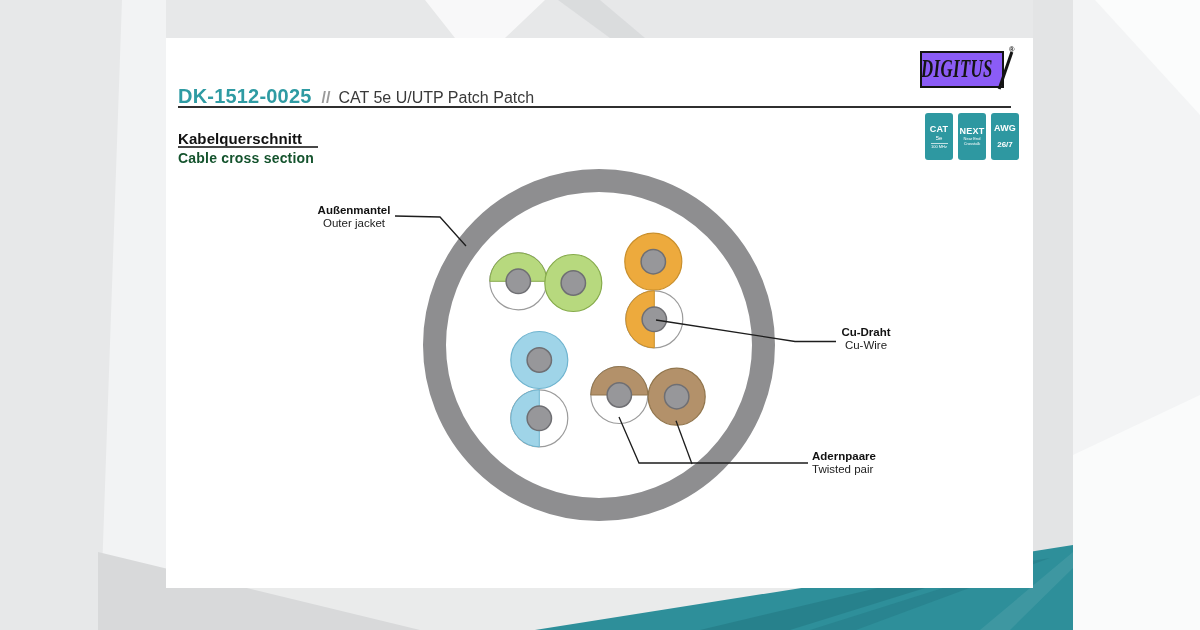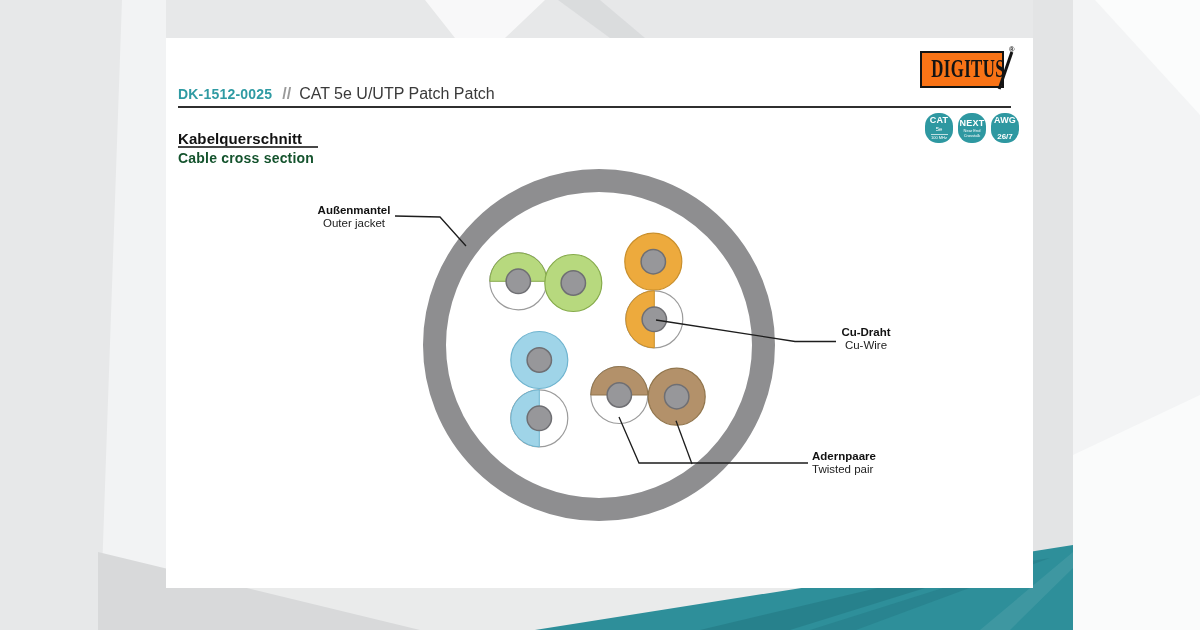--- a/index.html
+++ b/index.html
@@ -1,33 +1,33 @@
 <!DOCTYPE html>
 <html><head>
 <meta charset="utf-8">
 <style>
   * { margin:0; padding:0; box-sizing:border-box; }
   html,body { width:1200px; height:630px; }
   body { position:relative; font-family:"Liberation Sans", sans-serif; overflow:hidden; background:#e7e8e9; }
   .bg { position:absolute; left:0; top:0; }
   .card { position:absolute; left:166px; top:38px; width:867px; height:550px; background:#ffffff; }
   .title-row { position:absolute; left:12px; top:47px; white-space:nowrap; }
-  .code { font-size:14px; font-weight:bold; color:#2f9ba3; letter-spacing:0.2px; }
+  .code { font-size:20px; font-weight:bold; color:#2f9ba3; letter-spacing:0.2px; }
   .sep { font-size:16px; color:#9a9a9a; margin:0 8px 0 10px; font-weight:bold; }
   .pname { font-size:16px; color:#3a3a3a; }
   .title-rule { position:absolute; left:12px; top:68px; width:833px; height:1.5px; background:#2f2f2f; }
   .h-de { position:absolute; left:12px; top:92px; font-size:15px; font-weight:bold; color:#121212; letter-spacing:0.1px; }
   .h-underline { position:absolute; left:12px; top:108px; width:140px; height:1.5px; background:#474747; }
   .h-en { position:absolute; left:12px; top:112px; font-size:14px; font-weight:bold; color:#14532d; letter-spacing:0.2px; }
-  .logo-box { position:absolute; left:754px; top:13px; width:84px; height:37px; border:2px solid #141414; display:flex; align-items:center; justify-content:flex-start; background:#f97316; overflow:visible; }
+  .logo-box { position:absolute; left:754px; top:13px; width:84px; height:37px; border:2px solid #141414; display:flex; align-items:center; justify-content:flex-end; background:#8b5cf6; overflow:visible;font-style:italic; }
   .logo-text { font-family:"Liberation Serif", serif; font-weight:bold; font-size:21px; color:#141414; letter-spacing:0.5px; transform:scale(0.8,1.22); white-space:nowrap; }
   .logo-slash { position:absolute; left:838px; top:13px; width:3.2px; height:39px; background:#141414; transform:rotate(19deg); }
   .logo-reg { position:absolute; left:843px; top:7px; font-size:7.5px; color:#141414; font-weight:bold; }
   .badges { position:absolute; left:759px; top:75px; display:flex; gap:5px; }
-  .badge { width:28px; height:30px; border-radius:13px; background:#2e98a1; color:#fff; display:flex; flex-direction:column; align-items:center; justify-content:center; text-align:center; line-height:1; }
+  .badge { width:28px; height:47px; border-radius:3px; background:#2e98a1; color:#fff; display:flex; flex-direction:column; align-items:center; justify-content:center; text-align:center; line-height:1; }
   .badge .b1 { font-size:9px; font-weight:bold; letter-spacing:0.2px; }
   .badge .b2 { font-size:6px; margin-top:1px; }
   .badge .b2.big { font-size:8px; font-weight:bold; margin-top:8px; }
   .badge .b3 { font-size:4px; margin-top:1px; }
   .badge .divider { width:17px; height:1px; background:rgba(255,255,255,0.7); margin-top:2px; }
   .diagram { position:absolute; left:0; top:0; }
   .lbl { position:absolute; font-size:11.5px; line-height:13px; color:#222; }
   .lbl .de { display:block; font-weight:bold; color:#111; }
   .lbl-aussen { left:144px; top:166px; width:88px; text-align:center; }
   .lbl-cu { left:668px; top:288px; width:64px; text-align:center; }

